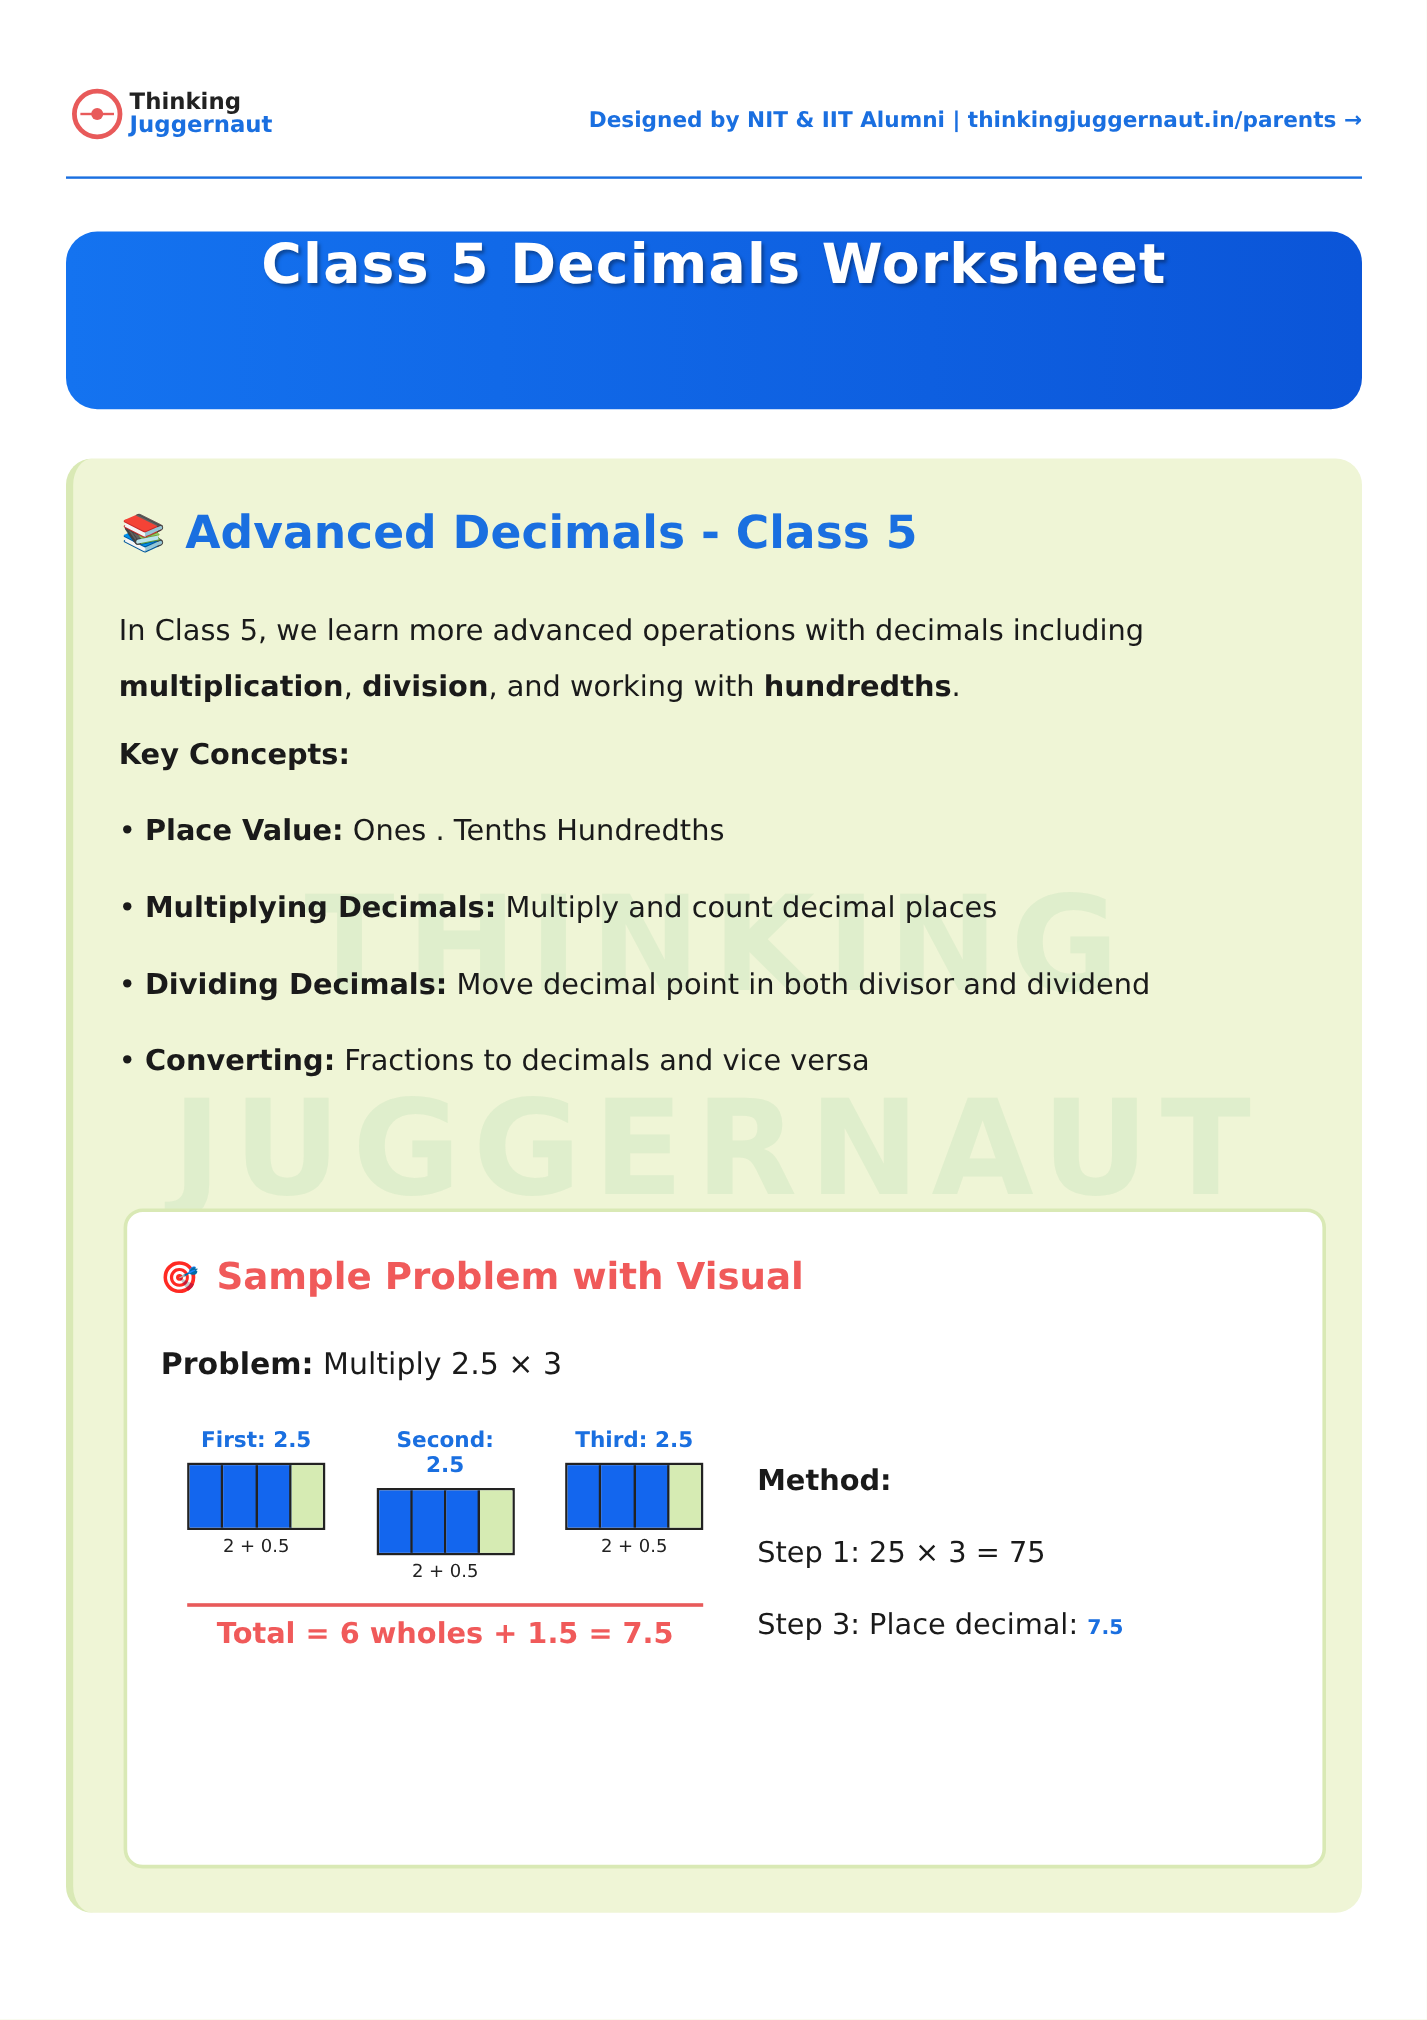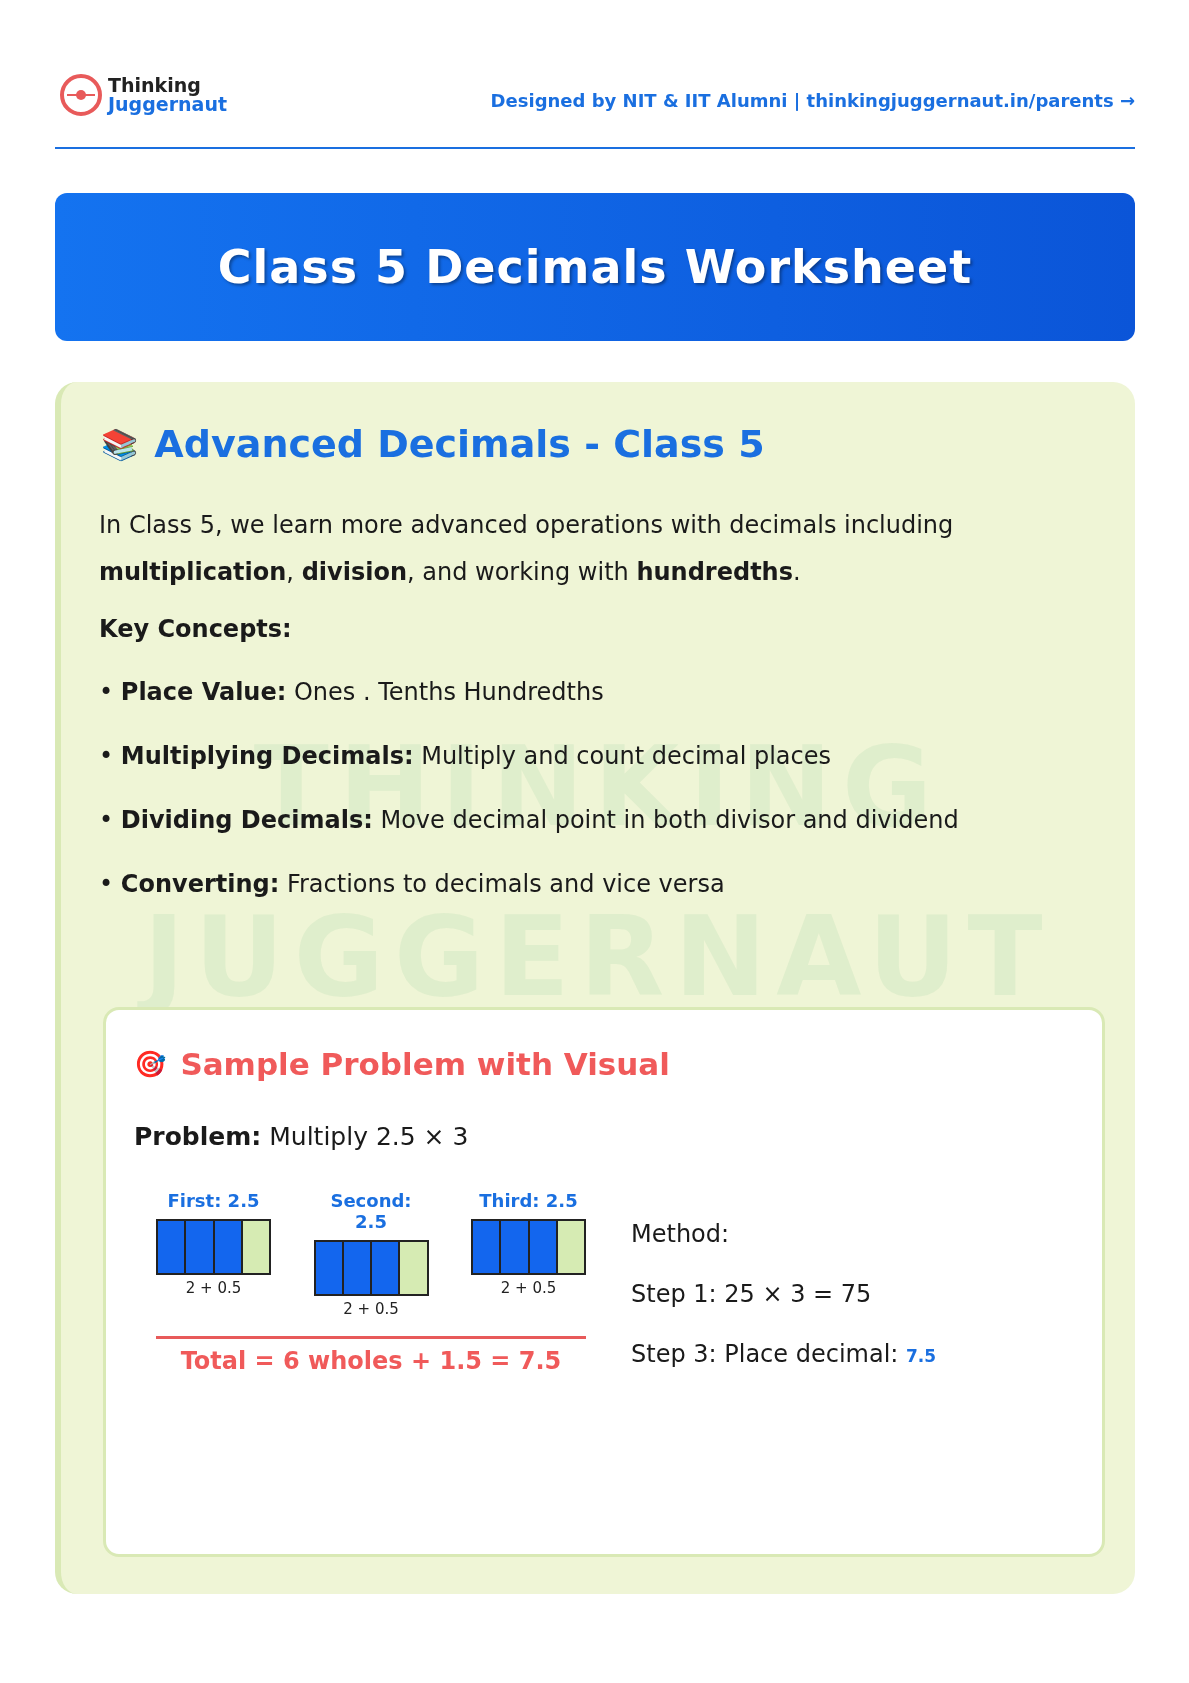--- a/index.html
+++ b/index.html
@@ -13,22 +13,22 @@
   .logo-mark::before { content: ""; position: absolute; left: 12px; top: 12px; width: 10px; height: 10px; border-radius: 50%; background: #e85a5a; }
   .logo-mark::after { content: ""; position: absolute; left: 3px; top: 16px; width: 28px; height: 2px; background: #e85a5a; box-shadow: 0 0 0 0 #e85a5a; }
   .logo-text { margin-left: 6px; line-height: 19px; font-weight: bold; font-size: 19px; }
   .logo-text .l1 { color: #222; }
   .logo-text .l2 { color: #1a6fe0; }
   .tagline { position: absolute; right: 0; top: 20px; color: #1a6fe0; font-weight: bold; font-size: 18px; }
   .header-rule { position: absolute; left: 55px; top: 147px; width: 1080px; height: 2px; background: #1a6fe0; }
 
   .banner {
     position: absolute; left: 55px; top: 193px; width: 1080px; height: 148px;
-    border-radius: 12px; background: linear-gradient(90deg, #1473f0, #0b55d8);
-    display: flex; align-items: center; justify-content: center;
+    border-radius: 26px; background: linear-gradient(90deg, #1473f0, #0b55d8);
+    display: flex; justify-content: center;
   }
   .banner h1 { margin: 0; color: #ffffff; font-size: 46px; font-weight: bold; text-shadow: 2px 2px 3px rgba(0,0,0,0.35); letter-spacing: 1px; }
 
   .card {
     position: absolute; left: 55px; top: 382px; width: 1080px; height: 1212px;
     background: #eff5d6; border-radius: 22px; box-sizing: border-box;
     border-left: 6px solid #d9e9b5; overflow: hidden;
   }
   .watermark { position: absolute; left: 0; top: 320px; width: 100%; text-align: center; color: rgba(170,215,170,0.22); font-weight: bold; font-size: 110px; line-height: 170px; letter-spacing: 10px; pointer-events: none; }
   .card-title { position: absolute; left: 40px; top: 40px; display: flex; align-items: center; }
@@ -57,21 +57,21 @@
   .group-label { color: #1a6fe0; font-weight: bold; font-size: 18px; margin-bottom: 8px; }
   .bar { display: flex; height: 56px; border: 2px solid #222; box-sizing: border-box; }
   .bar span { flex: 1; background: #1366ee; border-right: 2px solid #222; }
   .bar span:last-child { background: #d6ebb3; border-right: none; }
   .group-sum { font-size: 15px; margin-top: 4px; color: #222; }
   .total-rule { height: 3px; background: #e85a5a; margin-top: 18px; }
   .total { text-align: center; color: #f05a5a; font-weight: bold; font-size: 24px; margin-top: 8px; }
   .equation { text-align: center; color: #1a6fe0; font-size: 20px; margin-top: 4px; }
 
   .method { position: absolute; left: 525px; top: 210px; font-size: 24px; }
-  .method .mt { font-weight: normal; margin-bottom: 32px; }
+  .method .mt { font-weight: bold; margin-bottom: 32px; }
   .method .step { margin-bottom: 32px; }
   .method .ans { color: #1a6fe0; font-weight: bold; font-size: 17px; margin-top: 48px; }
 </style>
 </head>
 <body>
 
 <div class="header">
   <div class="logo">
     <div class="logo-mark"></div>
     <div class="logo-text">

